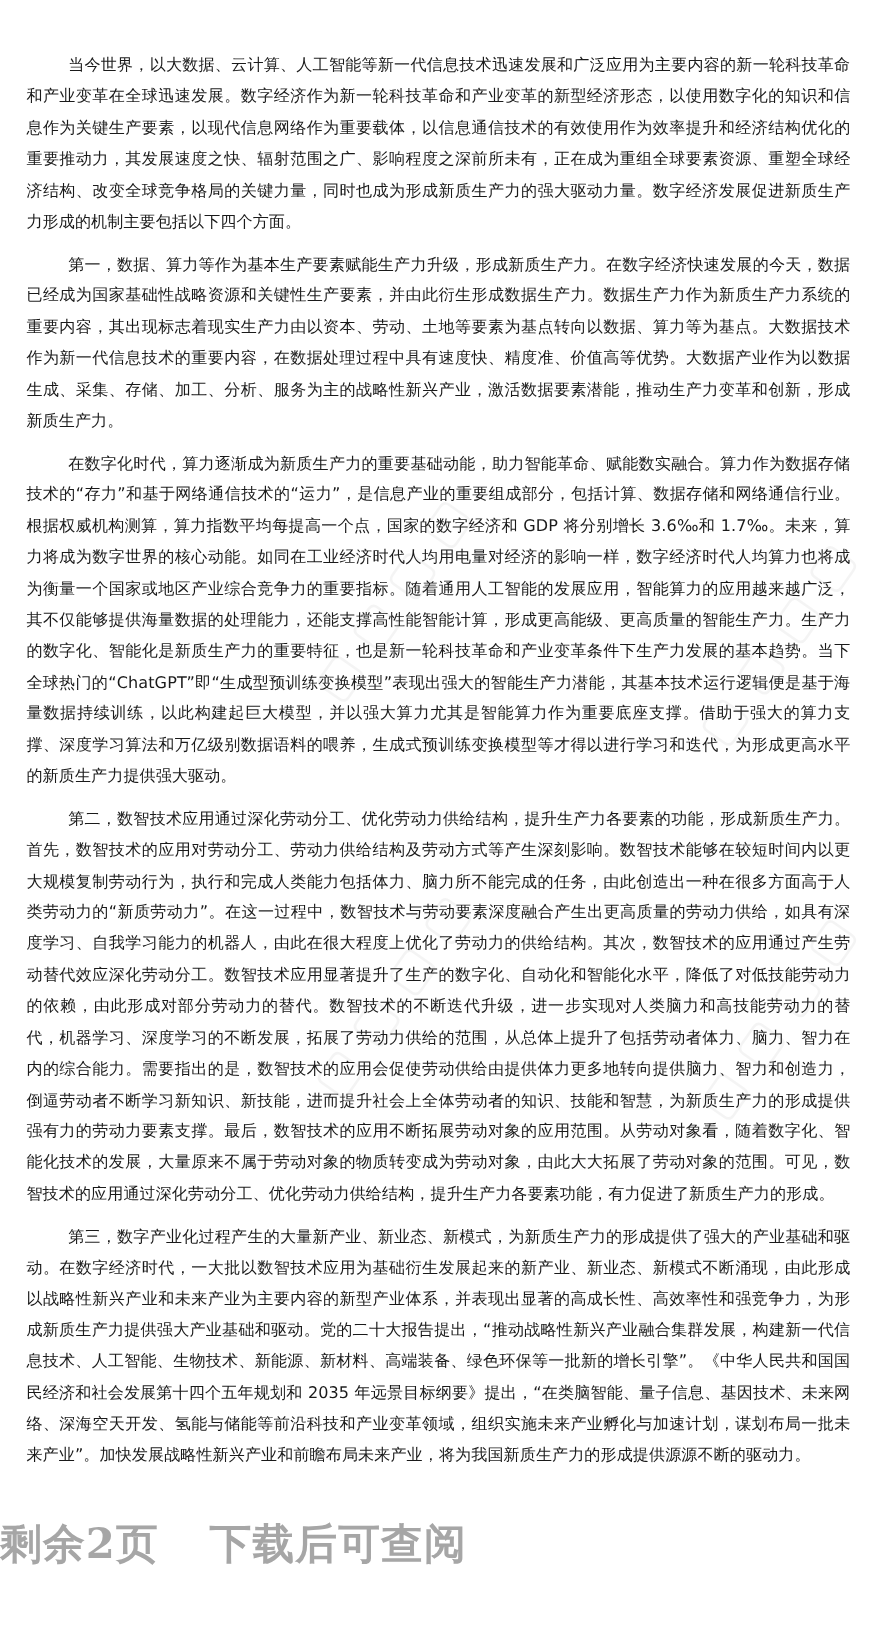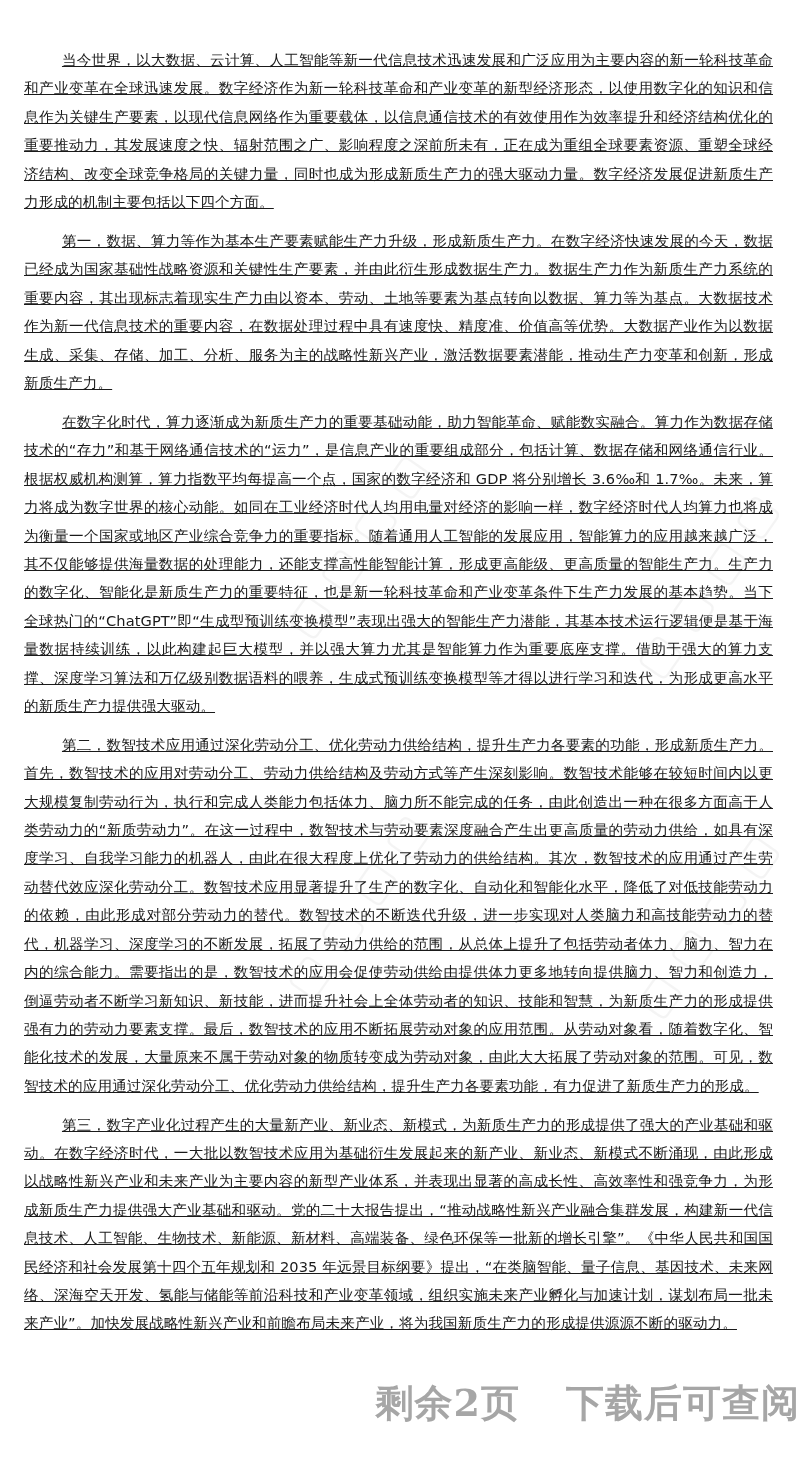--- a/index.html
+++ b/index.html
@@ -22,42 +22,41 @@
       width: 749px;
     }
     .para {
       margin: 0 0 10.5px 0;
       font-size: 14.6px;
       line-height: 28.4px;
       text-indent: 2.6em;
       text-align: justify;
       letter-spacing: 0.1px;
       word-break: break-all;
-      text-decoration: underline;
     }
     .watermark {
       position: absolute;
       color: rgba(0,0,0,0.045);
       font-size: 44px;
       font-weight: bold;
       transform: rotate(-55deg);
       white-space: nowrap;
       pointer-events: none;
       font-family: "DejaVu Sans", sans-serif;
     }
     .wm1 { left: 250px; top: 520px; }
     .wm2 { left: 600px; top: 560px; }
     .wm3 { left: 250px; top: 880px; }
     .wm4 { left: 600px; top: 900px; }
     .more-banner {
       position: absolute;
       top: 1380px;
       left: 0;
       width: 800px;
-      text-align: right;
+      text-align: left;
       font-family: "DejaVu Serif", "Liberation Serif", serif;
       font-weight: bold;
       font-size: 38px;
       line-height: 46px;
       color: #a6a6a6;
       letter-spacing: 1px;
     }
     .more-banner .gap {
       display: inline-block;
       width: 46px;

